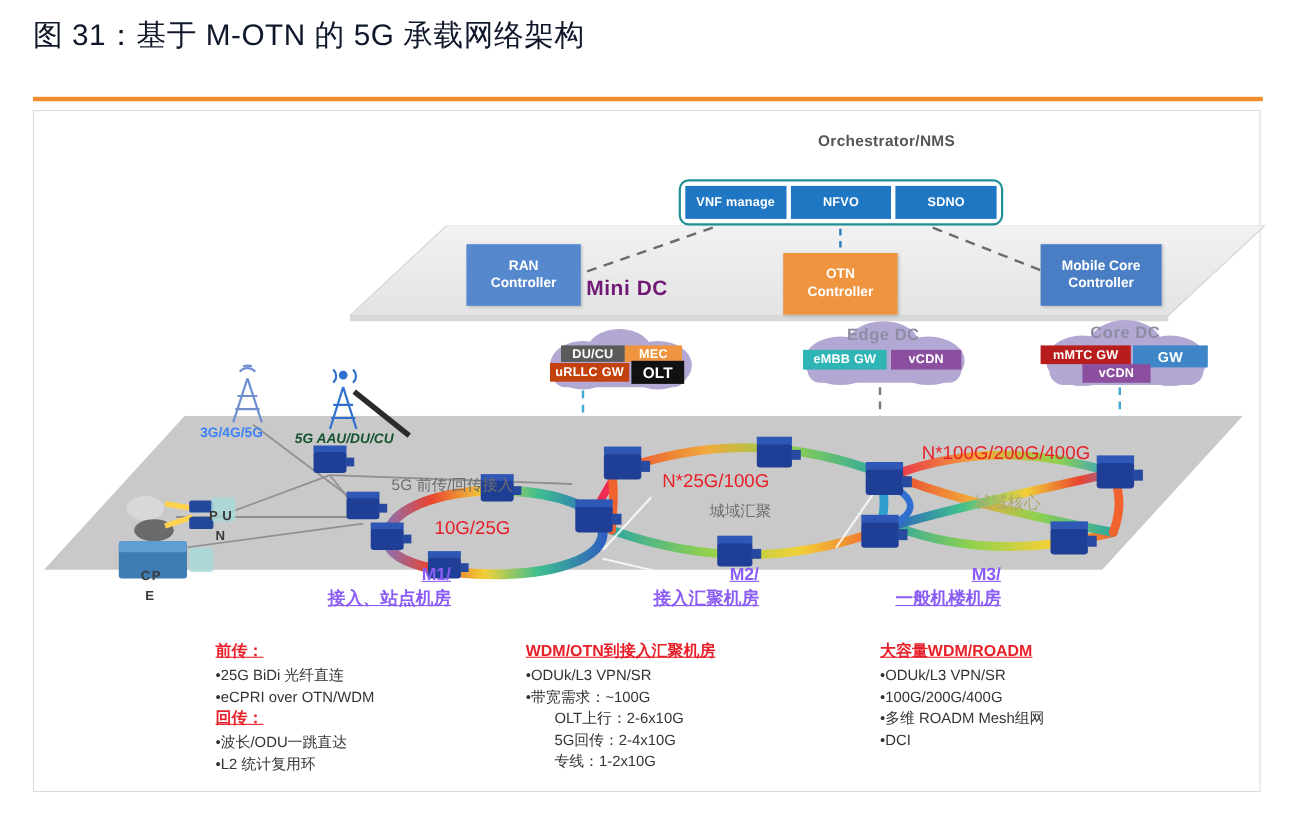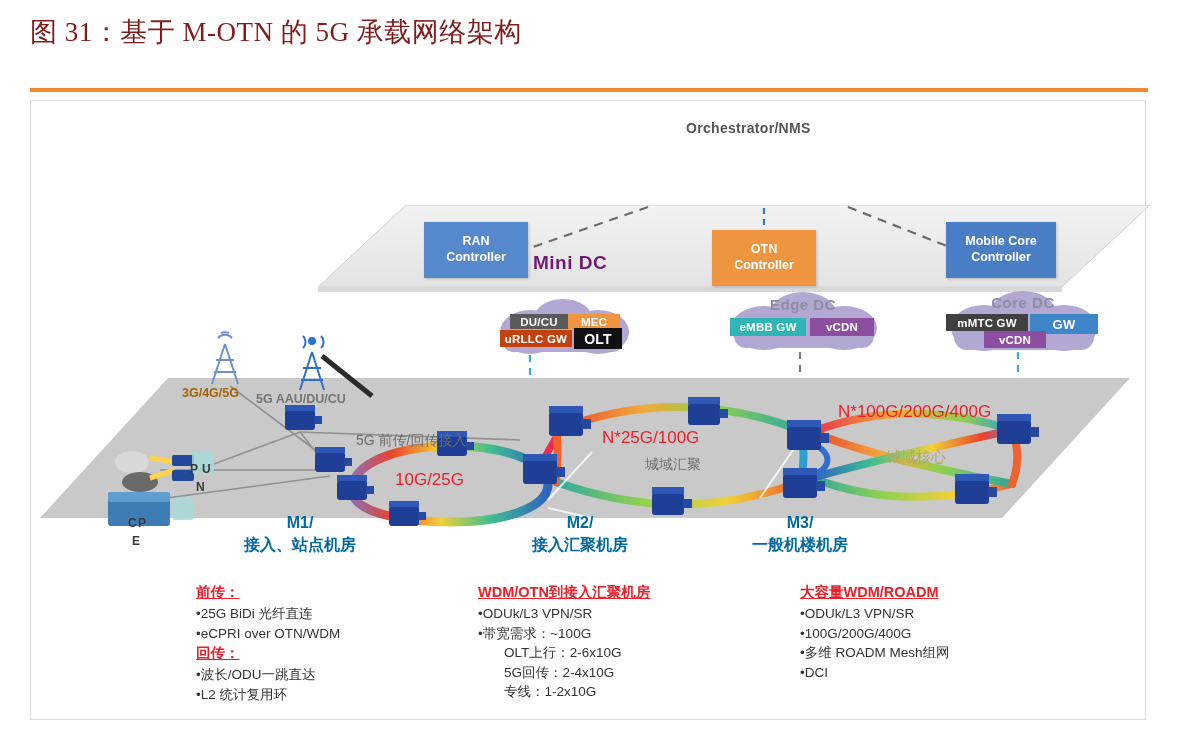--- a/index.html
+++ b/index.html
@@ -8,22 +8,22 @@
     background:#ffffff;
     font-family:"Liberation Sans","DejaVu Sans",sans-serif;
     overflow:hidden;
     position:relative;
   }
   #page{position:absolute;left:0;top:0;width:1178px;height:740px;}
 
   
   .caption{
     position:absolute;left:30px;top:14px;
-    font-size:27px;color:#7f1d1d;letter-spacing:.5px;
-    font-family:Liberation Serif, serif;
+    font-size:27px;color:#0f172a;letter-spacing:.5px;
+    font-family:Liberation Sans, sans-serif;
     white-space:nowrap;
   }
   .rule{
     position:absolute;left:30px;top:88px;width:1118px;height:4px;
     background:#f08c2e;
   }
 
   
   .figframe{
     position:absolute;left:30px;top:100px;width:1116px;height:620px;
@@ -43,21 +43,21 @@
   #tag-forward{left:48px;top:372px;width:116px;height:40px;}
 
   
   .slab-ctrl{
     position:absolute;left:318px;top:205px;width:832px;height:88px;
   }
   .slab-ctrl svg{display:block;}
 
   .orch-title{
     position:absolute;left:686px;top:120px;width:240px;
-    text-align:left;font-size:14px;color:#555;font-weight:bold;
+    text-align:center;font-size:14px;color:#555;font-weight:bold;
     letter-spacing:.3px;
   }
   .orch-box{
     position:absolute;left:617px;top:163px;width:295px;height:42px;
     border:2.5px solid #1f8f96;border-radius:9px;background:#fff;
     display:flex;align-items:center;gap:4px;padding:4px;
     box-sizing:border-box;
   }
   .orch-cell{
     flex:1;height:100%;background:#1f77c4;color:#fff;
@@ -96,35 +96,35 @@
   .slab-fwd{position:absolute;left:40px;top:378px;width:1090px;height:140px;}
 
   
   .netlabel{position:absolute;font-weight:normal;white-space:nowrap;}
   .red{color:#e8202a;}
   .gray{color:#6d6d6d;}
   .faint{color:#bdbdbd;}
 
   
   .room{
-    position:absolute;text-align:center;width:220px;
-    color:#0369a1;font-weight:bold;font-size:16px;line-height:1.35;
+    position:absolute;text-align:right;width:220px;
+    color:#8b5cf6;font-weight:bold;font-size:16px;line-height:1.35;text-decoration:underline;
   }
   .room .sub{font-size:16px;}
 
   
   .block{position:absolute;font-size:13.5px;line-height:1.45;color:#333;}
   .block .hd{
     color:#e8202a;font-weight:bold;text-decoration:underline;
     font-size:14.5px;display:block;margin-bottom:1px;
   }
   .block .li{display:block;white-space:nowrap;}
   .block .indent{padding-left:26px;display:block;white-space:nowrap;}
 
-  .ant-label{position:absolute;font-size:12.5px;color:#a16207;font-weight:bold;white-space:nowrap;}
+  .ant-label{position:absolute;font-size:12.5px;color:#3b82f6;font-weight:bold;white-space:nowrap;}
   .dev-letter{position:absolute;font-size:12px;color:#3a3a3a;font-weight:bold;}
 </style>
 </head>
 <body>
 
 <div id="page">
 
   <div class="caption">图 31：基于 M-OTN 的 5G 承载网络架构</div>
   <div class="rule"></div>
 
@@ -137,20 +137,25 @@
           <stop offset="0" stop-color="#f2f2f2"></stop>
           <stop offset="1" stop-color="#e3e3e3"></stop>
         </linearGradient>
       </defs>
       <polygon points="88,0 832,0 744,82 0,82" fill="url(#gctrl)" stroke="#d2d2d2" stroke-width="1"></polygon>
       <polygon points="0,82 744,82 744,87 0,87" fill="#d8d8d8"></polygon>
     </svg>
   </div>
 
   <div class="orch-title">Orchestrator/NMS</div>
+  <div class="orch-box">
+    <div class="orch-cell">VNF manage</div>
+    <div class="orch-cell">NFVO</div>
+    <div class="orch-cell">SDNO</div>
+  </div>
 
   <svg style="position:absolute;left:0;top:0;width:1178px;height:740px;pointer-events:none;">
     <line x1="648" y1="207" x2="530" y2="248" stroke="#6b6b6b" stroke-width="2.2" stroke-dasharray="9,7"></line>
     <line x1="764" y1="208" x2="764" y2="230" stroke="#2a7fc0" stroke-width="2.2" stroke-dasharray="6,5"></line>
     <line x1="848" y1="207" x2="962" y2="252" stroke="#6b6b6b" stroke-width="2.2" stroke-dasharray="9,7"></line>
 
     <line x1="530" y1="355" x2="530" y2="455" stroke="#3fa9d4" stroke-width="2.2" stroke-dasharray="7,6"></line>
     <line x1="800" y1="352" x2="800" y2="462" stroke="#7a7a7a" stroke-width="2.2" stroke-dasharray="7,6"></line>
     <line x1="1018" y1="352" x2="1018" y2="462" stroke="#3fa9d4" stroke-width="2.2" stroke-dasharray="7,6"></line>
   </svg>
@@ -208,21 +213,21 @@
   <div class="cloudwrap" style="left:938px;top:288px;width:170px;height:68px;">
     <svg width="170" height="68" viewBox="0 0 170 68" style="position:absolute;left:0;top:0;">
       <g fill="#b3a7d4">
         <ellipse cx="46" cy="40" rx="33" ry="23"></ellipse>
         <ellipse cx="85" cy="25" rx="33" ry="22"></ellipse>
         <ellipse cx="126" cy="40" rx="33" ry="23"></ellipse>
         <rect x="16" y="34" width="140" height="28" rx="13"></rect>
       </g>
     </svg>
     <div class="cname">Core DC</div>
-    <div class="chip" style="left:8px;top:26px;width:82px;height:17px;background:#404040;">mMTC GW</div>
+    <div class="chip" style="left:8px;top:26px;width:82px;height:17px;background:#b91c1c;">mMTC GW</div>
     <div class="chip" style="left:92px;top:26px;width:68px;height:20px;background:#3e86c8;font-size:13px;">GW</div>
     <div class="chip" style="left:46px;top:43px;width:62px;height:17px;background:#8c4fa0;">vCDN</div>
   </div>
 
   <svg style="position:absolute;left:0;top:0;width:1178px;height:740px;pointer-events:none;">
 
     <g stroke="#6f8fd0" stroke-width="2" fill="none">
       <path d="M225,344 L212,384 M225,344 L238,384 M216,360 L234,360 M214,372 L236,372"></path>
       <path d="M218,338 a9,9 0 0 1 14,0" stroke="#6f8fd0" stroke-width="2"></path>
       <path d="M221,333 a13,13 0 0 1 8,0"></path>
@@ -252,21 +257,21 @@
       <rect x="172" y="455" width="22" height="11" rx="2" fill="#23489a"></rect>
       <rect x="172" y="470" width="22" height="11" rx="2" fill="#23489a"></rect>
       <rect x="192" y="452" width="22" height="22" rx="3" fill="#a8d8d8" opacity=".85"></rect>
       <rect x="108" y="492" width="62" height="34" rx="3" fill="#3d7cb5"></rect>
       <rect x="108" y="492" width="62" height="10" rx="3" fill="#5f9ed0"></rect>
       <rect x="172" y="498" width="22" height="22" rx="3" fill="#a8d8d8" opacity=".85"></rect>
     </g>
   </svg>
 
   <div class="ant-label" style="left:182px;top:386px;">3G/4G/5G</div>
-  <div class="ant-label" style="left:256px;top:392px;color:#737373;">5G AAU/DU/CU</div>
+  <div class="ant-label" style="left:268px;top:392px;color:#14532d;font-style:italic;">5G AAU/DU/CU</div>
 
   <div class="dev-letter" style="left:190px;top:462px;">P</div>
   <div class="dev-letter" style="left:202px;top:462px;">U</div>
   <div class="dev-letter" style="left:196px;top:480px;">N</div>
   <div class="dev-letter" style="left:128px;top:516px;">C</div>
   <div class="dev-letter" style="left:138px;top:516px;">P</div>
   <div class="dev-letter" style="left:132px;top:534px;">E</div>
 
   <svg style="position:absolute;left:0;top:0;width:1178px;height:740px;pointer-events:none;">
     <defs>

